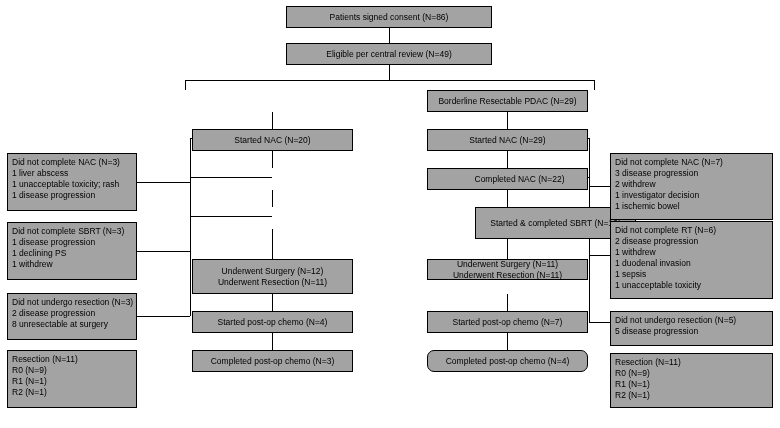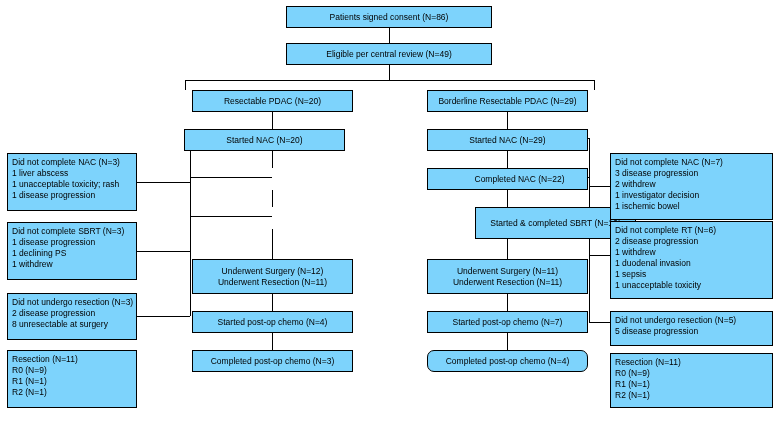--- a/index.html
+++ b/index.html
@@ -14,21 +14,21 @@
     overflow: hidden;
   }
   #flow {
     position: relative;
     width: 780px;
     height: 428px;
   }
   .node {
     position: absolute;
     box-sizing: border-box;
-    background: #7dd3fc;
+    background: #a3a3a3;
     border: 1px solid #000000;
     color: #000000;
     font-size: 8.5px;
     line-height: 11px;
     text-align: center;
     display: flex;
     flex-direction: column;
     align-items: center;
     justify-content: center;
     padding: 2px 3px;
@@ -102,29 +102,26 @@
   <div class="conn hline" style="left:589px; top:322px; width:21px;"></div>
 
   <div class="node" style="left:286px; top:6px; width:206px; height:22px;">
     <div class="line">Patients signed consent (N=86)</div>
   </div>
 
   <div class="node" style="left:286px; top:43px; width:206px; height:22px;">
     <div class="line">Eligible per central review (N=49)</div>
   </div>
 
-  <div class="node" style="left:192px; top:90px; width:161px; height:22px;">
-    <div class="line">Resectable PDAC (N=20)</div>
-  </div>
 
   <div class="node" style="left:427px; top:90px; width:161px; height:22px;">
     <div class="line">Borderline Resectable PDAC (N=29)</div>
   </div>
 
-  <div class="node" style="left:184px; top:129px; width:161px; height:22px;">
+  <div class="node" style="left:192px; top:129px; width:161px; height:22px;">
     <div class="line">Started NAC (N=20)</div>
   </div>
   <div class="node" style="left:192px; top:259px; width:161px; height:35px;">
     <div class="line">Underwent Surgery (N=12)</div>
     <div class="line">Underwent Resection (N=11)</div>
   </div>
   <div class="node" style="left:192px; top:311px; width:161px; height:22px;">
     <div class="line">Started post-op chemo (N=4)</div>
   </div>
   <div class="node" style="left:192px; top:350px; width:161px; height:22px;">
@@ -133,21 +130,21 @@
 
   <div class="node" style="left:427px; top:129px; width:161px; height:22px;">
     <div class="line">Started NAC (N=29)</div>
   </div>
   <div class="node" style="left:427px; top:168px; width:161px; height:22px;padding-left:27px;">
     <div class="line">Completed NAC (N=22)</div>
   </div>
   <div class="node" style="left:427px; top:207px; width:161px; height:32px;margin-left:48px;">
     <div class="line">Started &amp; completed SBRT (N=16)</div>
   </div>
-  <div class="node" style="left:427px; top:259px; width:161px; height:35px;">
+  <div class="node" style="left:427px; top:259px; width:161px; height:21px;">
     <div class="line">Underwent Surgery (N=11)</div>
     <div class="line">Underwent Resection (N=11)</div>
   </div>
   <div class="node" style="left:427px; top:311px; width:161px; height:22px;">
     <div class="line">Started post-op chemo (N=7)</div>
   </div>
   <div class="node" style="left:427px; top:350px; width:161px; height:22px;border-radius:7px;">
     <div class="line">Completed post-op chemo (N=4)</div>
   </div>
 

